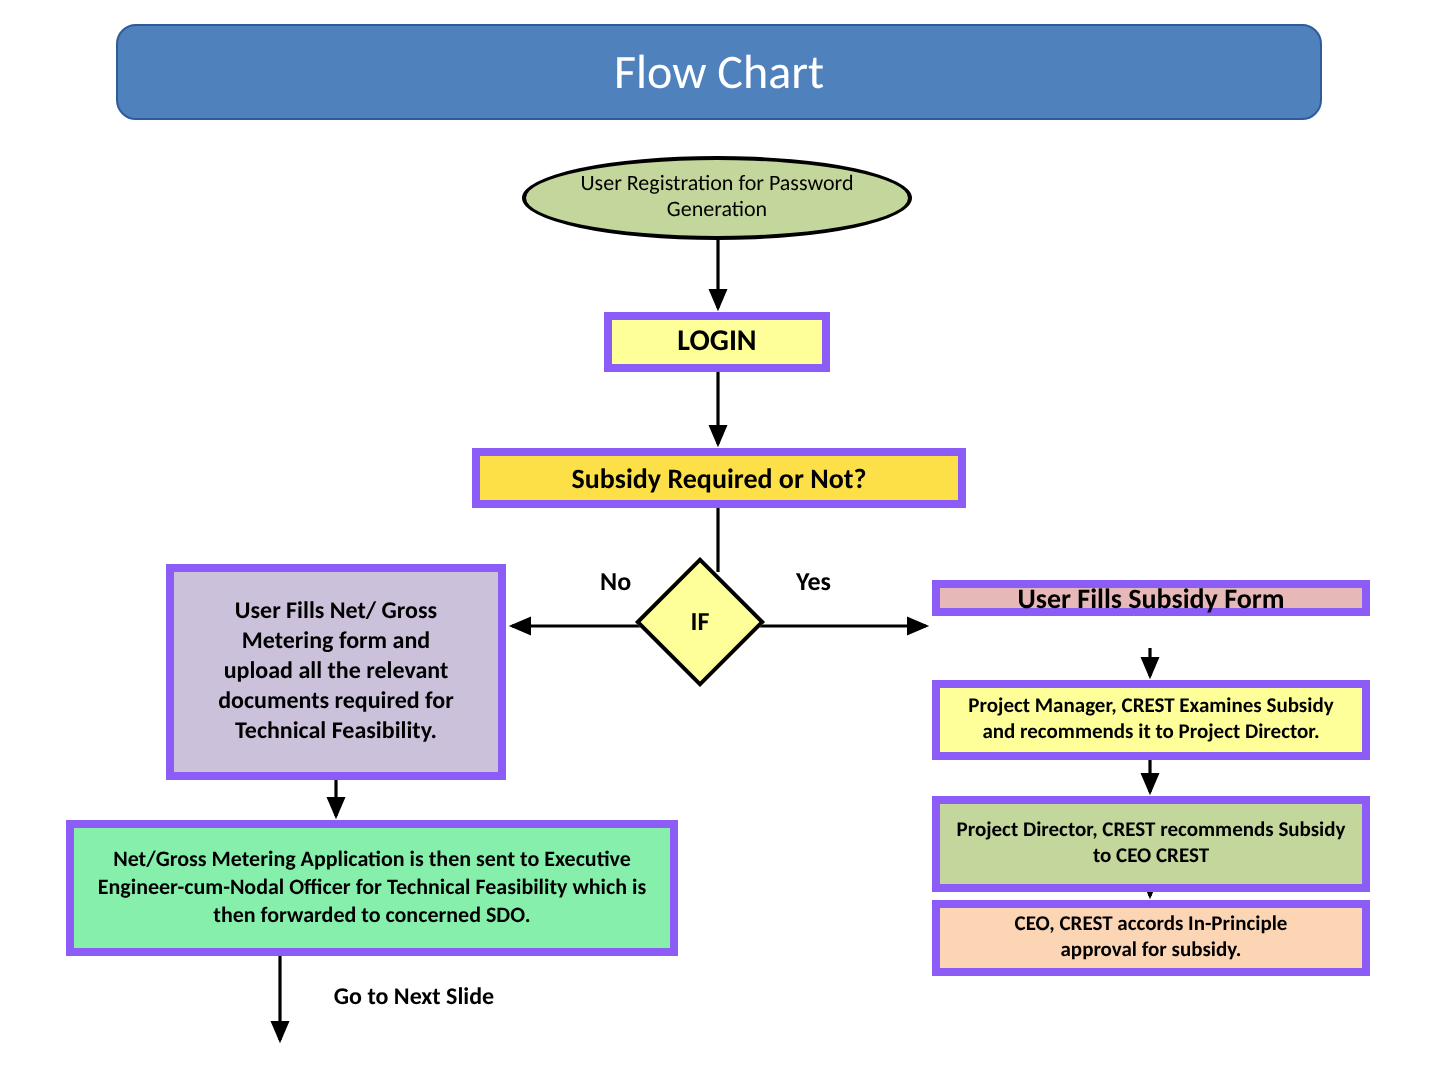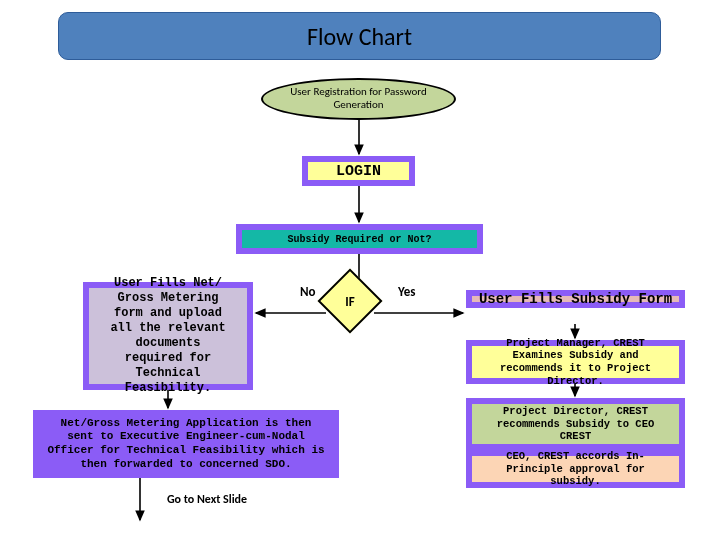--- a/index.html
+++ b/index.html
@@ -16,21 +16,21 @@
     left: 58px;
     top: 12px;
     width: 603px;
     height: 48px;
     background: #4f81bd;
     border: 1px solid #2e5c99;
     border-radius: 10px;
     display: flex;
     align-items: center;
     justify-content: center;
-    color: #000000;
+    color: #ffffff;
     font-size: 24px;
     font-weight: 400;
   }
   .ellipse {
     position: absolute;
     left: 261px;
     top: 78px;
     width: 195px;
     height: 42px;
     background: #c3d69b;
@@ -40,43 +40,42 @@
     align-items: center;
     justify-content: center;
     text-align: center;
     font-size: 11px;
     font-weight: 400;
     line-height: 1.15;
     padding: 0 20px;
   }
   .rect {
     position: absolute;
-    border: 6px solid #8b5cf6;
+    border: 4px solid #8b5cf6;
     display: flex;
     align-items: center;
     justify-content: center;
     text-align: center;
     font-weight: 700;
-    font-family: Liberation Mono, monospace;
   }
   .login {
     left: 302px; top: 156px; width: 113px; height: 30px;
     background: #ffff99; font-size: 15px;
   }
   .subsidy {
     left: 236px; top: 224px; width: 247px; height: 30px;
-    background: #14b8a6; font-size: 10px;
+    background: #fde047; font-size: 14px;
   }
   .userfills-left {
     left: 83px; top: 282px; width: 170px; height: 108px;
     background: #ccc1da; font-size: 12px; line-height: 1.25; padding: 16px;
   }
   .diamond {
     position: absolute;
-    left: 327px; top: 278px; width: 46px; height: 46px;
+    left: 327px; top: 288px; width: 46px; height: 46px;
   }
   .diamond-shape {
     width: 100%; height: 100%;
     background: #ffff99;
     border: 2px solid #000;
     transform: rotate(45deg);
   }
   .diamond-text {
     position: absolute; inset: 0;
     display: flex; align-items: center; justify-content: center;
@@ -101,21 +100,21 @@
   .pd-crest {
     left: 466px; top: 398px; width: 219px; height: 38px;
     background: #c3d69b; font-size: 10.5px; line-height: 1.2; padding: 20px 6px;
   }
   .ceo-crest {
     left: 466px; top: 450px; width: 219px; height: 38px;
     background: #fcd5b5; font-size: 10.5px; line-height: 1.2; padding: 4px 22px;
   }
   .netgross {
     left: 33px; top: 410px; width: 306px; height: 68px;
-    background: #8b5cf6; font-size: 11px; line-height: 1.25; padding: 6px 8px;
+    background: #86efac; font-size: 11px; line-height: 1.25; padding: 6px 8px;
   }
   .goto {
     position: absolute; left: 152px; top: 492px;
     width: 110px; text-align: center;
     font-size: 12px; font-weight: 700; line-height: 1.2;
   }
   svg.connector {
     position: absolute; left: 0; top: 0;
     width: 720px; height: 540px;
     pointer-events: none;

